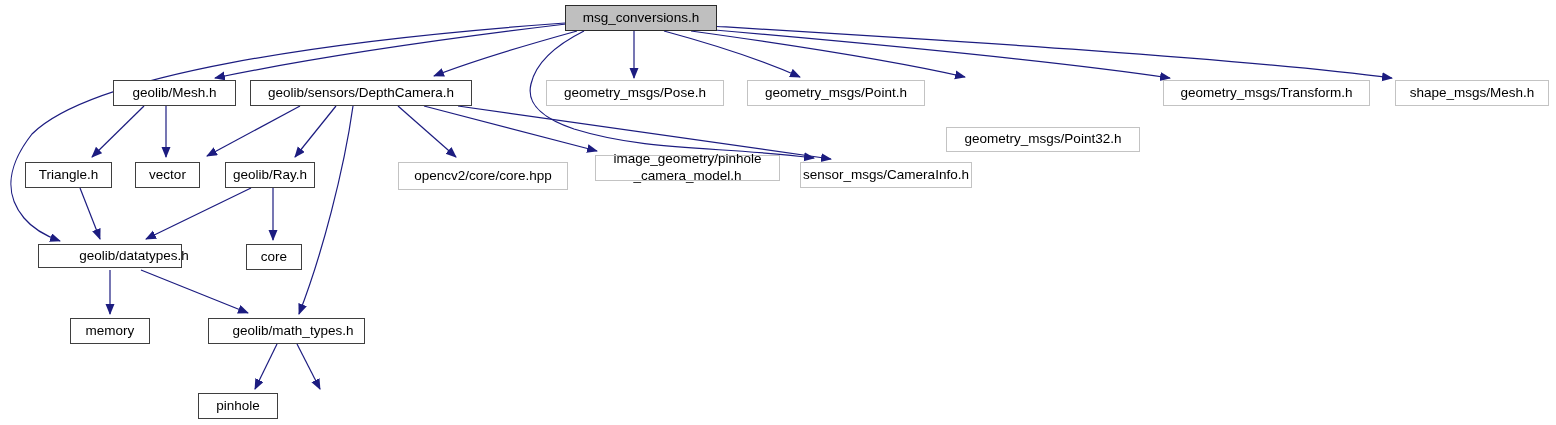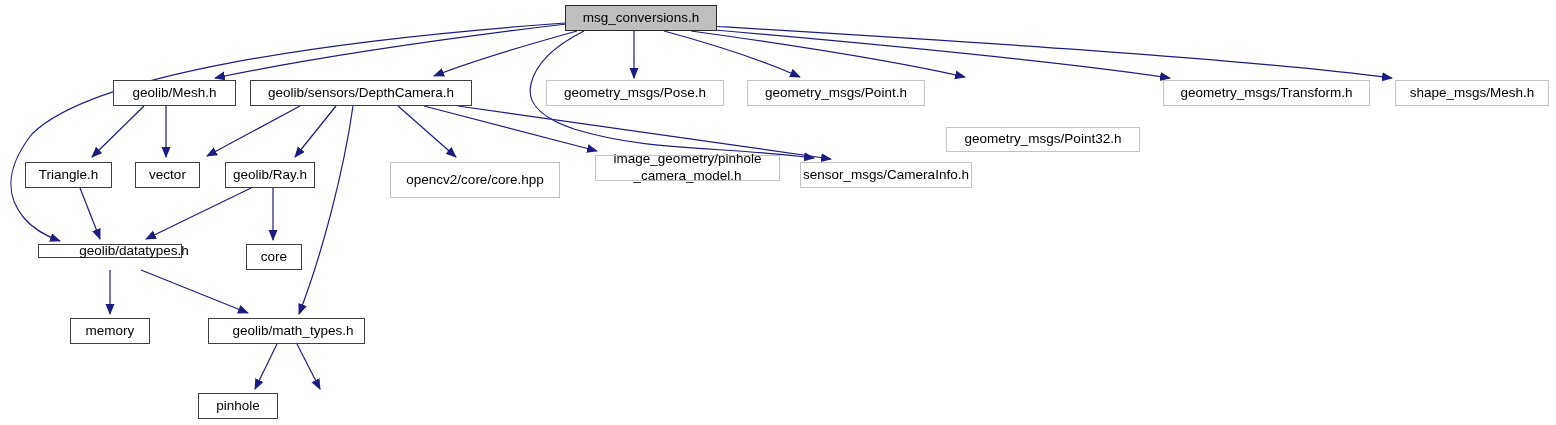--- a/index.html
+++ b/index.html
@@ -64,24 +64,24 @@
       <div class="node internal" style="left: 113px; top: 80px; width: 123px; height: 26px;">geolib/Mesh.h</div>
       <div class="node internal" style="left: 250px; top: 80px; width: 222px; height: 26px;">geolib/sensors/DepthCamera.h</div>
       <div class="node external" style="left: 546px; top: 80px; width: 178px; height: 26px;">geometry_msgs/Pose.h</div>
       <div class="node external" style="left: 747px; top: 80px; width: 178px; height: 26px;">geometry_msgs/Point.h</div>
       <div class="node external" style="left: 946px; top: 80px; width: 194px; height: 25px; margin-top: 47px;">geometry_msgs/Point32.h</div>
       <div class="node external" style="left: 1163px; top: 80px; width: 207px; height: 26px;">geometry_msgs/Transform.h</div>
       <div class="node external" style="left: 1395px; top: 80px; width: 154px; height: 26px;">shape_msgs/Mesh.h</div>
       <div class="node internal" style="left: 25px; top: 162px; width: 87px; height: 26px;">Triangle.h</div>
       <div class="node internal" style="left: 135px; top: 162px; width: 65px; height: 26px;">vector</div>
       <div class="node internal" style="left: 225px; top: 162px; width: 90px; height: 26px;">geolib/Ray.h</div>
-      <div class="node external" style="left: 390px; top: 162px; width: 170px; height: 36px;">opencv2/core/core.hpp</div>
+      <div class="node external" style="left: 398px; top: 162px; width: 170px; height: 28px;">opencv2/core/core.hpp</div>
       <div class="node external" style="left: 595px; top: 155px; width: 185px; height: 26px;">image_geometry/pinhole
 _camera_model.h</div>
       <div class="node external" style="left: 800px; top: 162px; width: 172px; height: 26px;">sensor_msgs/CameraInfo.h</div>
-      <div class="node internal" style="left: 38px; top: 244px; width: 144px; height: 14px; padding-left: 48px;">geolib/datatypes.h</div>
+      <div class="node internal" style="left: 38px; top: 244px; width: 144px; height: 24px; padding-left: 48px;">geolib/datatypes.h</div>
       <div class="node internal" style="left: 246px; top: 244px; width: 56px; height: 26px;">core</div>
       <div class="node internal" style="left: 70px; top: 318px; width: 80px; height: 26px;">memory</div>
       <div class="node internal" style="left: 208px; top: 318px; width: 157px; height: 26px; padding-left: 13px;">geolib/math_types.h</div>
       <div class="node internal" style="left: 198px; top: 393px; width: 80px; height: 26px;">pinhole</div>
       <div class="node internal" style="left: 302px; top: 393px; width: 66px; height: 26px; margin-top: 48px;">cmath</div>
     </div>
 </div>
 
 </body></html>

